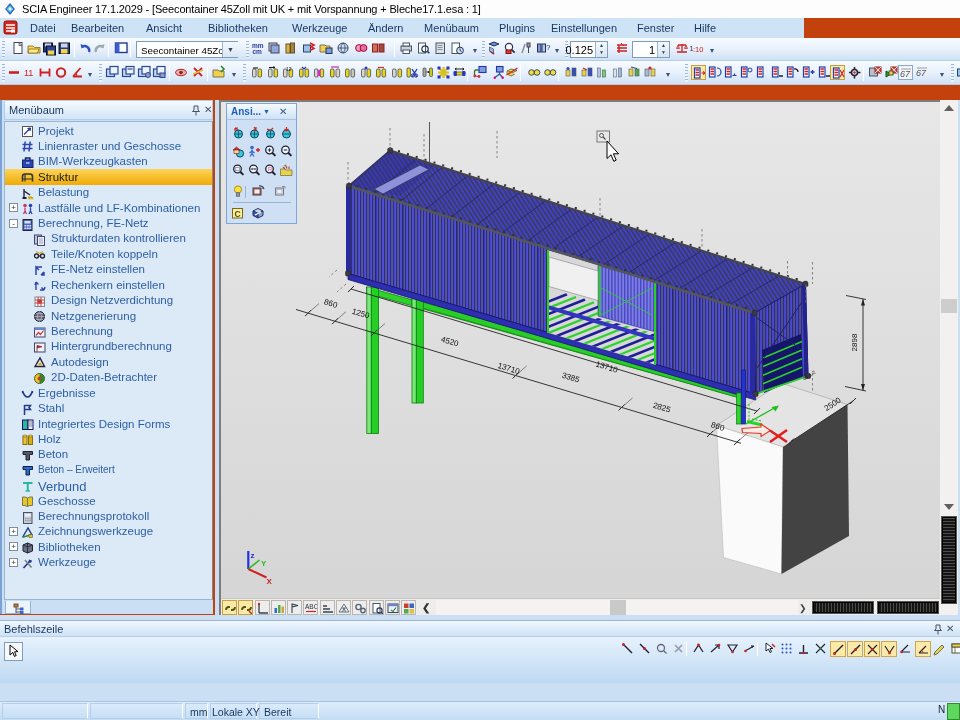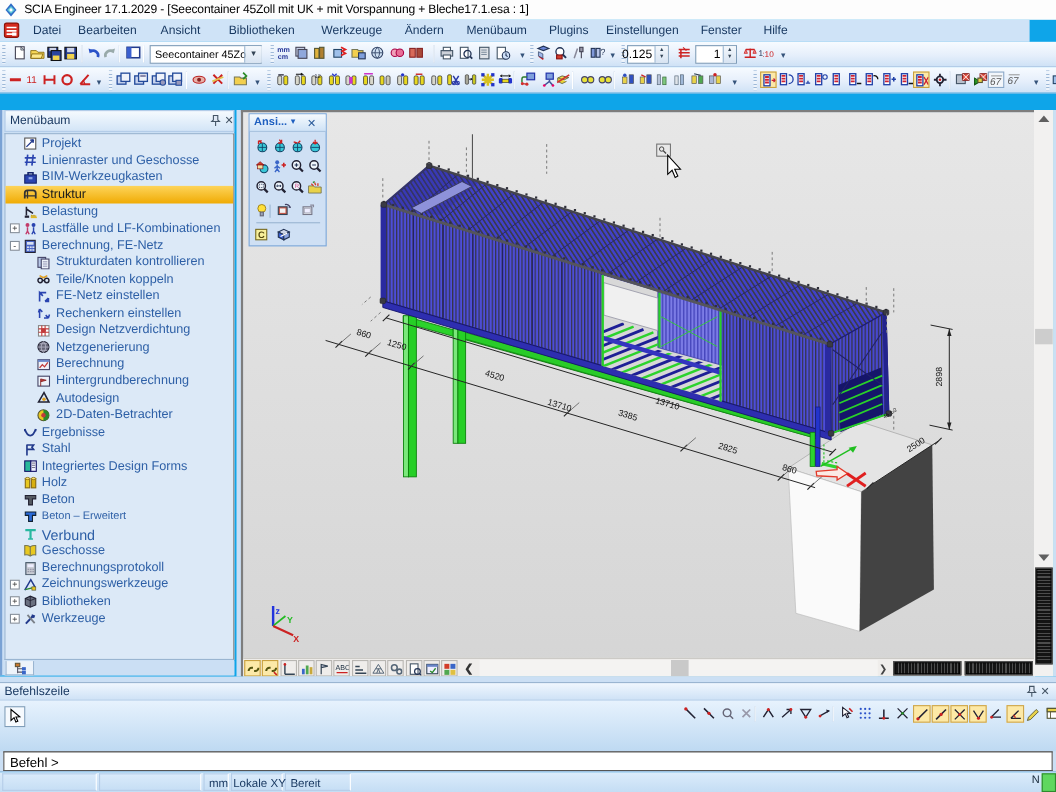--- a/index.html
+++ b/index.html
@@ -1,33 +1,33 @@
 <!DOCTYPE html>
 <html><head><meta charset="utf-8"><style>
 
 *{margin:0;padding:0;box-sizing:border-box}
 body{font-family:"Liberation Sans",sans-serif;width:960px;height:720px;overflow:hidden}
-#app{position:relative;width:960px;height:720px;background:#0ea5e9;overflow:hidden}
+#app{position:relative;width:960px;height:720px;background:#c2410c;overflow:hidden}
 .abs{position:absolute}
 .ic{position:absolute;overflow:hidden}
 .sep{position:absolute;width:1px;background:#9db8d8;border-right:1px solid #fff}
 .grip{position:absolute;width:3px;background:repeating-linear-gradient(180deg,#9db8d8 0 1px,#eef4fb 1px 3px)}
 .chev{position:absolute;font-size:8px;color:#35537a;text-align:center}
 .mi{position:absolute;font-size:11px;color:#16365f;top:4px}
 </style></head><body>
 <div id="app">
 <div class="abs" style="left:0;top:0;width:960px;height:18px;background:#fdfdfd">
 <div class="abs" style="left:3px;top:2px;width:14px;height:14px"><svg width="14" height="14" viewBox="0 0 14 14">
           <path d="M7 1 L12 7 7 13 2 7 z" fill="#2e6bc6"></path>
           <path d="M7 3.5 L10.5 7 7 10.5 3.5 7 z" fill="#5ec8d8"></path>
           <circle cx="7" cy="7" r="1.4" fill="#fff"></circle>
         </svg></div>
 <div class="abs" style="left:22px;top:2.5px;font-size:11px;letter-spacing:-0.15px;color:#000">SCIA Engineer 17.1.2029 - [Seecontainer 45Zoll mit UK + mit Vorspannung + Bleche17.1.esa : 1]</div>
 </div>
-<div class="abs" style="left:0;top:18px;width:936px;height:20px;background:#cfe3f7">
+<div class="abs" style="left:0;top:18px;width:804px;height:20px;background:#cfe3f7">
 <div class="abs" style="left:3px;top:2px;width:16px;height:16px"><svg width="16" height="16" viewBox="0 0 16 16">
           <rect x="1" y="1" width="13" height="13" rx="2" fill="#d42a1e" stroke="#8a1208"></rect>
           <path d="M3 5 h9 M3 8 h9 M3 11 h6" stroke="#fff" stroke-width="1.5"></path>
           <rect x="8" y="9.5" width="4" height="3" fill="#fff"></rect>
         </svg></div>
 <div class="mi" style="left:30px">Datei</div>
 <div class="mi" style="left:71px">Bearbeiten</div>
 <div class="mi" style="left:146px">Ansicht</div>
 <div class="mi" style="left:208px">Bibliotheken</div>
 <div class="mi" style="left:292px">Werkzeuge</div>
@@ -1195,23 +1195,20 @@
             <path d="M3 11 l7-7 2 2 -7 7 -3 1 z" fill="#e8d24a" stroke="#553" stroke-width=".8"></path>
           </svg></div>
 <div class="ic" style="left:949px;top:4px;width:16px;height:16px;"><svg width="15" height="15" viewBox="0 0 15 15">
             <rect x="3" y="3" width="9" height="9" fill="#fff" stroke="#553"></rect>
             <path d="M3 6 h9 M6 3 v9" stroke="#553" stroke-width=".8"></path>
             <rect x="3" y="3" width="9" height="3" fill="#e8d24a" stroke="#553"></rect>
           </svg></div>
 <div class="sep" style="left:686px;top:5px;height:14px"></div>
 <div class="sep" style="left:757px;top:5px;height:14px"></div>
 </div>
-<div class="abs" style="left:3px;top:68px;width:954px;height:18px;background:#fff;border:1px solid #555;border-top-color:#333">
-        <div class="abs" style="left:5px;top:2px;font-size:12px;color:#000">Befehl &gt;</div>
-      </div>
 </div>
 <div class="abs" style="left:0;top:701px;width:960px;height:19px;background:linear-gradient(#dcecfb,#c4ddf4);border-top:1px solid #a8c4e2">
 <div class="abs" style="left:2px;top:1px;width:86px;height:16px;border:1px solid #b5cde8;border-right-color:#fff"></div>
 <div class="abs" style="left:90px;top:1px;width:93px;height:16px;border:1px solid #b5cde8;border-right-color:#fff"></div>
 <div class="abs" style="left:185px;top:1px;width:23px;height:16px;border:1px solid #b5cde8;border-right-color:#fff"></div>
 <div class="abs" style="left:210px;top:1px;width:47px;height:16px;border:1px solid #b5cde8;border-right-color:#fff"></div>
 <div class="abs" style="left:259px;top:1px;width:60px;height:16px;border:1px solid #b5cde8;border-right-color:#fff"></div>
 <div class="abs" style="left:190px;top:4px;font-size:10.5px;color:#16365f">mm</div>
 <div class="abs" style="left:212px;top:4px;font-size:10.5px;color:#16365f">Lokale XY</div>
 <div class="abs" style="left:264px;top:4px;font-size:10.5px;color:#16365f">Bereit</div>

